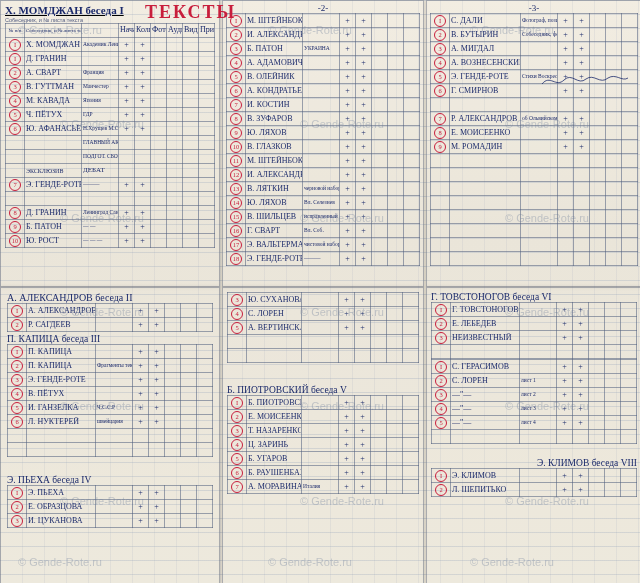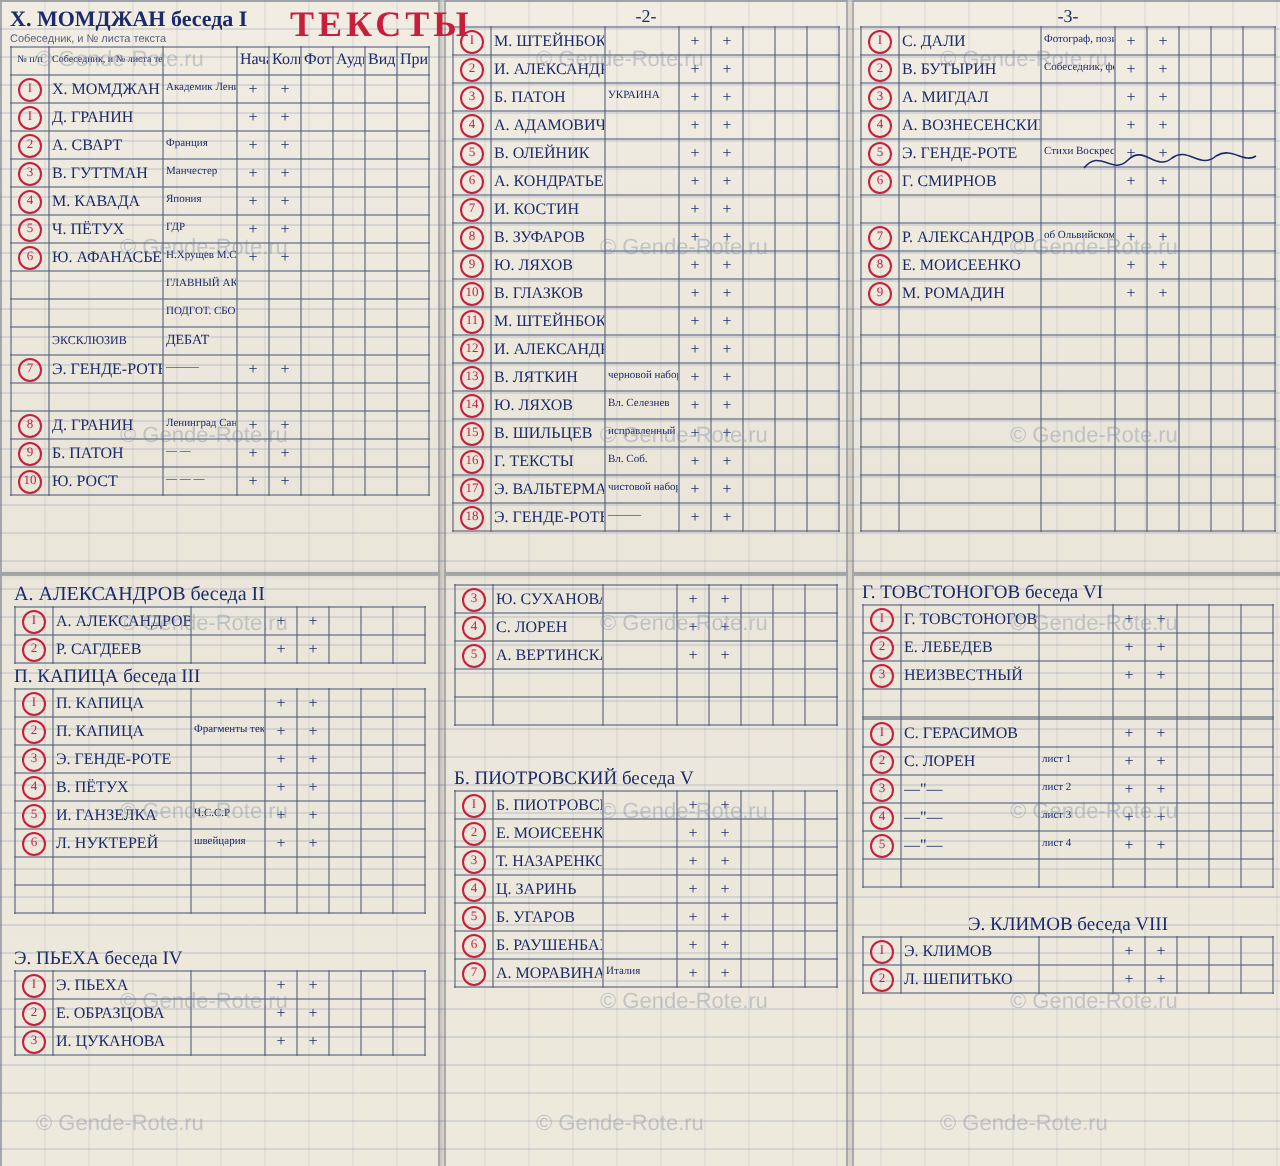--- a/index.html
+++ b/index.html
@@ -88,21 +88,21 @@
     font-size:11px;
     font-family:"Liberation Sans", sans-serif;
     white-space:nowrap;
     pointer-events:none;
   }
   .sub{font-size:5.5px;color:#566084;}
   .sectitle{
     font-family:"Liberation Serif", serif;
     font-size:9.5px;color:#1b2a6b;
   }
-  .topbar{display:flex;align-items:flex-start;gap:3px;}
+  .topbar{display:flex;align-items:flex-start;gap:3px;text-decoration:underline;}
 </style>
 </head>
 <body>
 
 <div class="page">
 
   <div class="col c1 sheet">
     <div style="position:absolute;left:4px;top:3px;width:210px;">
       <div class="topbar">
         <div class="rowtxt" style="font-size:11px;font-weight:bold;">Х. МОМДЖАН беседа I</div>
@@ -441,21 +441,21 @@
               <td class="name">В. ШИЛЬЦЕВ</td>
               <td class="note">исправленный</td>
               <td class="chk">+</td>
               <td class="chk">+</td>
               <td class="chk"></td>
               <td class="chk"></td>
               <td class="chk"></td>
             </tr>
         <tr>
               <td class="num"><span class="circ">16</span></td>
-              <td class="name">Г. ТЕКСТЫ</td>
+              <td class="name">Г. СВАРТ</td>
               <td class="note">Вл. Соб.</td>
               <td class="chk">+</td>
               <td class="chk">+</td>
               <td class="chk"></td>
               <td class="chk"></td>
               <td class="chk"></td>
             </tr>
         <tr>
               <td class="num"><span class="circ">17</span></td>
               <td class="name">Э. ВАЛЬТЕРМАН</td>
@@ -1061,21 +1061,21 @@
               <td class="name"></td>
               <td class="note"></td>
               <td class="chk"></td>
               <td class="chk"></td>
               <td class="chk"></td>
               <td class="chk"></td>
               <td class="chk"></td>
             </tr>
       </tbody>
         </table>
-      <div class="sectitle" style="margin-top:14px;text-align:center;">Э. КЛИМОВ беседа VIII</div>
+      <div class="sectitle" style="margin-top:14px;text-align:right;">Э. КЛИМОВ беседа VIII</div>
       <table class="grid">
         <tbody>
             <tr>
               <td class="num"><span class="circ">I</span></td>
               <td class="name">Э. КЛИМОВ</td>
               <td class="note"></td>
               <td class="chk">+</td>
               <td class="chk">+</td>
               <td class="chk"></td>
               <td class="chk"></td>

